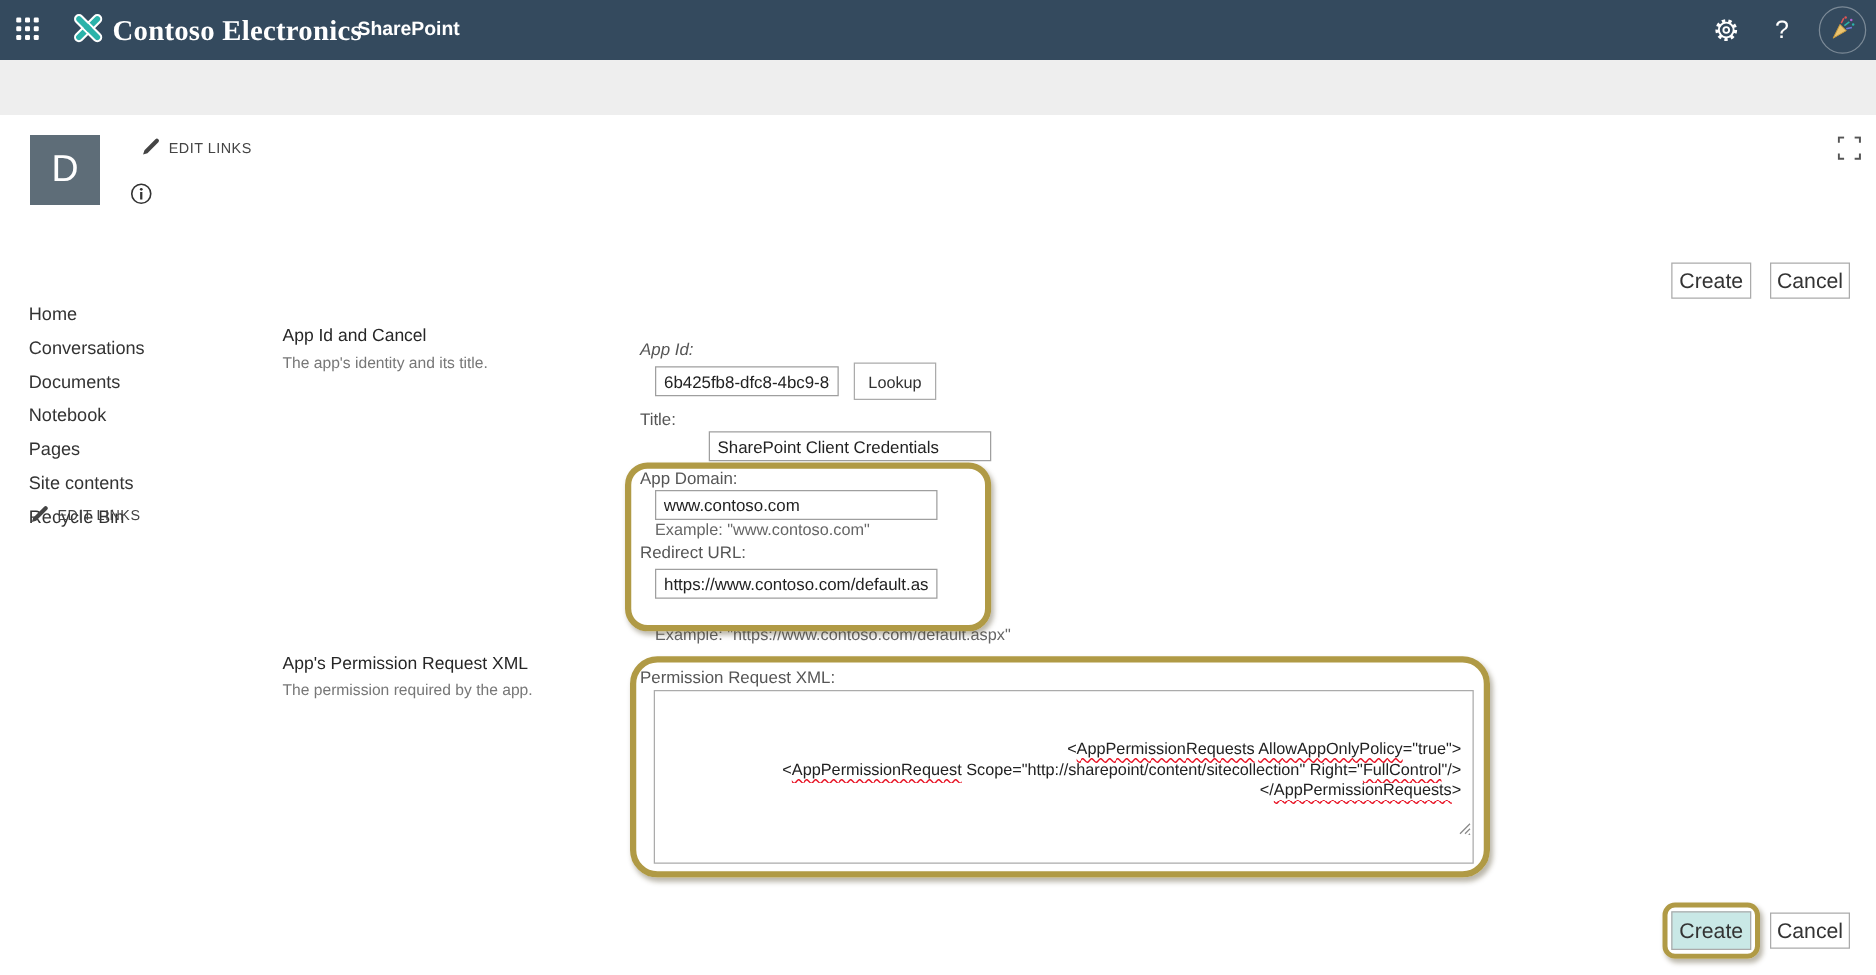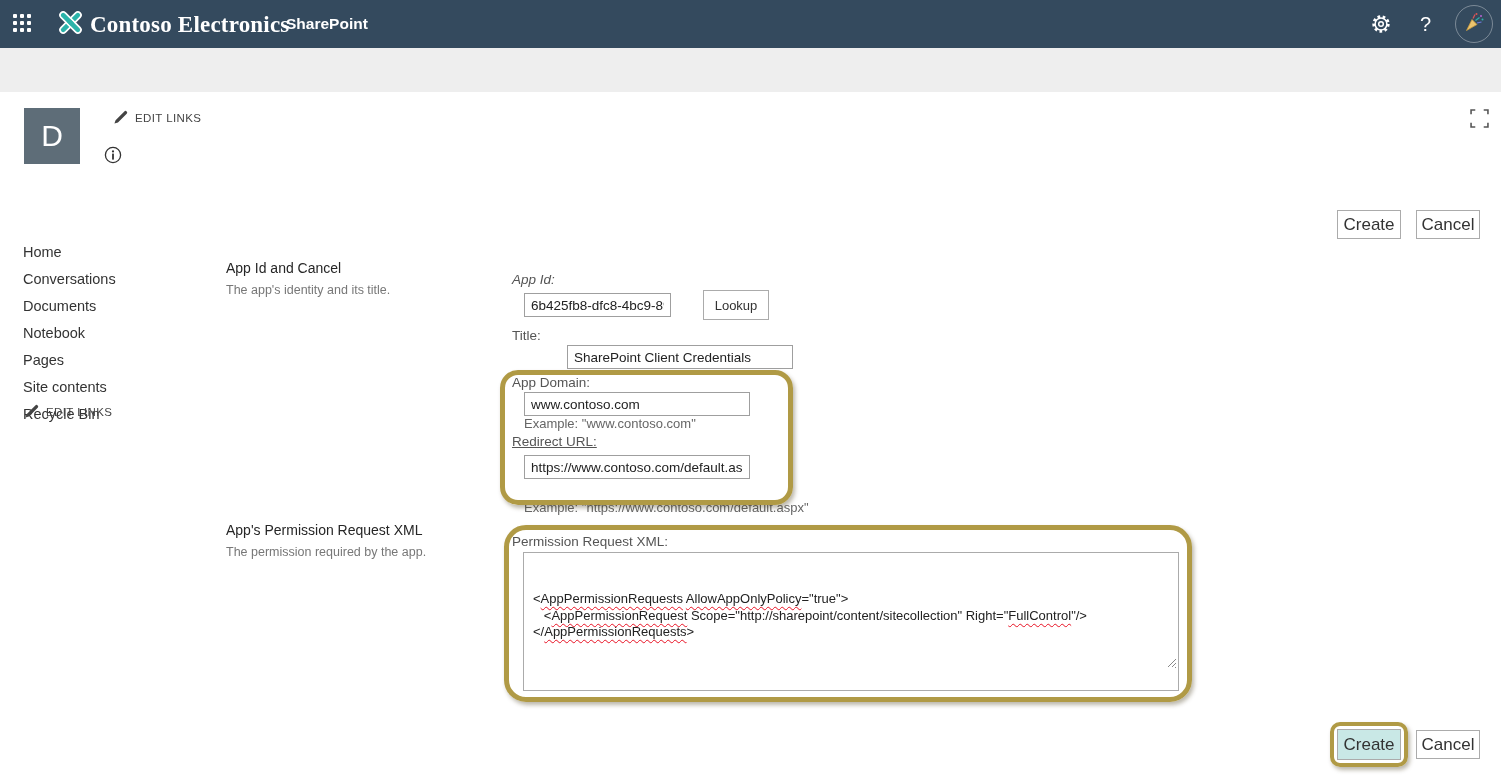--- a/index.html
+++ b/index.html
@@ -43,24 +43,24 @@
   
   .btn { position:absolute; width:64px; height:29px; background:#fff; border:1px solid #ababab;
          font-family:inherit; font-size:17px; color:#333; cursor:pointer; }
   .sec-title { position:absolute; left:226px; font-size:14px; color:#262626; }
   .sec-desc  { position:absolute; left:226px; font-size:12.5px; color:#777; }
   .flabel { position:absolute; left:512px; font-size:13.5px; color:#555; }
   .txt { position:absolute; left:524px; height:24px; border:1px solid #9f9f9f; background:#fff;
          font-family:inherit; font-size:13.5px; color:#222; padding:1px 6px; }
   .example { position:absolute; left:524px; font-size:13px; color:#666; }
   .lookup { position:absolute; left:683px; top:290px; width:66px; height:30px; background:#fff;
-            border:1px solid #ababab; font-family:inherit; font-size:13px; color:#333; cursor:pointer;margin-left:20px; }
+            border:1px solid #ababab; font-family:inherit; font-size:13px; color:#333; cursor:pointer; }
   .xmlbox { position:absolute; left:523px; top:552px; width:656px; height:139px;
             border:1px solid #ababab; background:#fff; padding:5px 9px; font-size:13px;
-            line-height:16.5px; color:#222; white-space:pre; overflow:hidden; cursor:text; }
+            line-height:16.5px; color:#222; white-space:pre; overflow:hidden; cursor:text;text-align:right; }
   .sq { text-decoration:underline; text-decoration-style:wavy; text-decoration-color:#e81123;
         text-decoration-thickness:1px; text-underline-offset:3px; }
   .resize-grip { position:absolute; right:1px; bottom:1px; }
 
   
   .ring { position:absolute; border:5px solid #b09a45; border-radius:18px; pointer-events:none;
           box-shadow:2px 3px 4px rgba(60,50,15,0.35); }
   .ring1 { left:500px; top:370px; width:293px; height:135px; }
   .ring2 { left:504px; top:525px; width:688px; height:177px; border-radius:22px; }
   .ring3 { left:1330px; top:722px; width:78px; height:45px; border-radius:10px; border-width:4px; }
@@ -174,21 +174,21 @@
   <input class="txt" style="top: 293px; width: 147px;" value="6b425fb8-dfc8-4bc9-894e">
   <button class="lookup">Lookup</button>
 
   <div class="flabel" style="top:328px;">Title:</div>
   <input class="txt" style="top: 345px; width: 226px; margin-left: 43px;" value="SharePoint Client Credentials">
 
   <div class="flabel" style="top:375px;">App Domain:</div>
   <input class="txt" style="top: 392px; width: 226px;" value="www.contoso.com">
   <div class="example" style="top:416px;">Example: "www.contoso.com"</div>
 
-  <div class="flabel" style="top:434px;text-decoration:underline;">Redirect URL:</div>
+  <div class="flabel" style="top:434px;">Redirect URL:</div>
   <input class="txt" style="top: 455px; width: 226px;" value="https://www.contoso.com/default.aspx">
   <div class="example" style="top:483px;margin-top:17px;">Example: "https://www.contoso.com/default.aspx"</div>
 
   <div class="sec-title" style="top:522px;">App's Permission Request XML</div>
   <div class="sec-desc" style="top:545px;">The permission required by the app.</div>
 
   <div class="flabel" style="top:534px;">Permission Request XML:</div>
   <div class="xmlbox" id="xmlbox">
     <div><span>&lt;</span><span class="sq">AppPermissionRequests</span><span> </span><span class="sq">AllowAppOnlyPolicy</span><span>="true"&gt;</span></div><div><span>   &lt;</span><span class="sq">AppPermissionRequest</span><span> Scope="http://sharepoint/content/sitecollection" Right="</span><span class="sq">FullControl</span><span>"/&gt;</span></div><div><span>&lt;/</span><span class="sq">AppPermissionRequests</span><span>&gt;</span></div><span class="resize-grip">
       <svg width="12" height="12" viewBox="0 0 12 12" stroke="#888" stroke-width="1">

